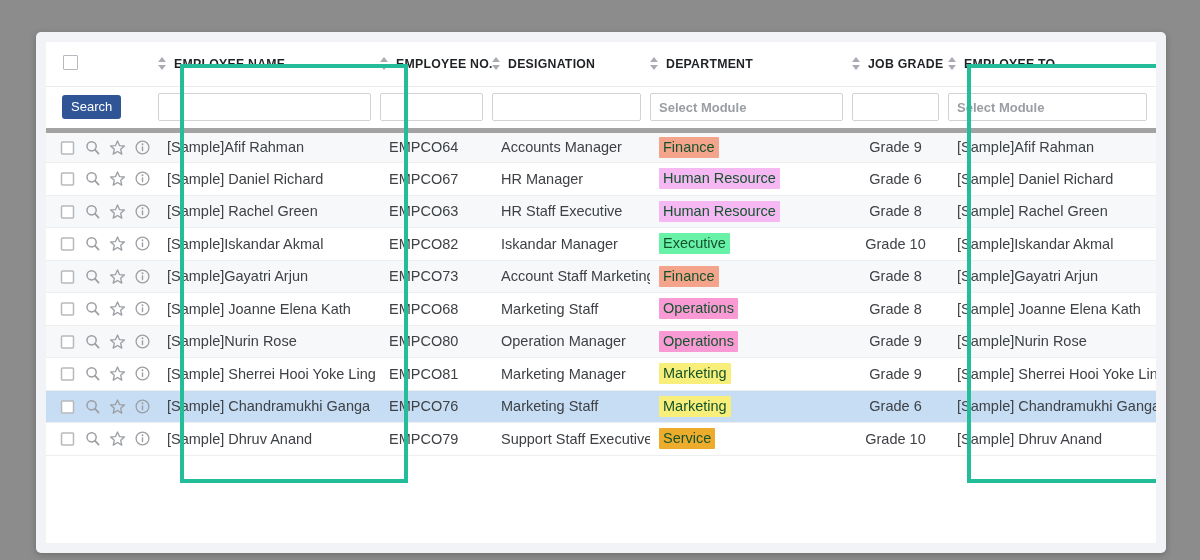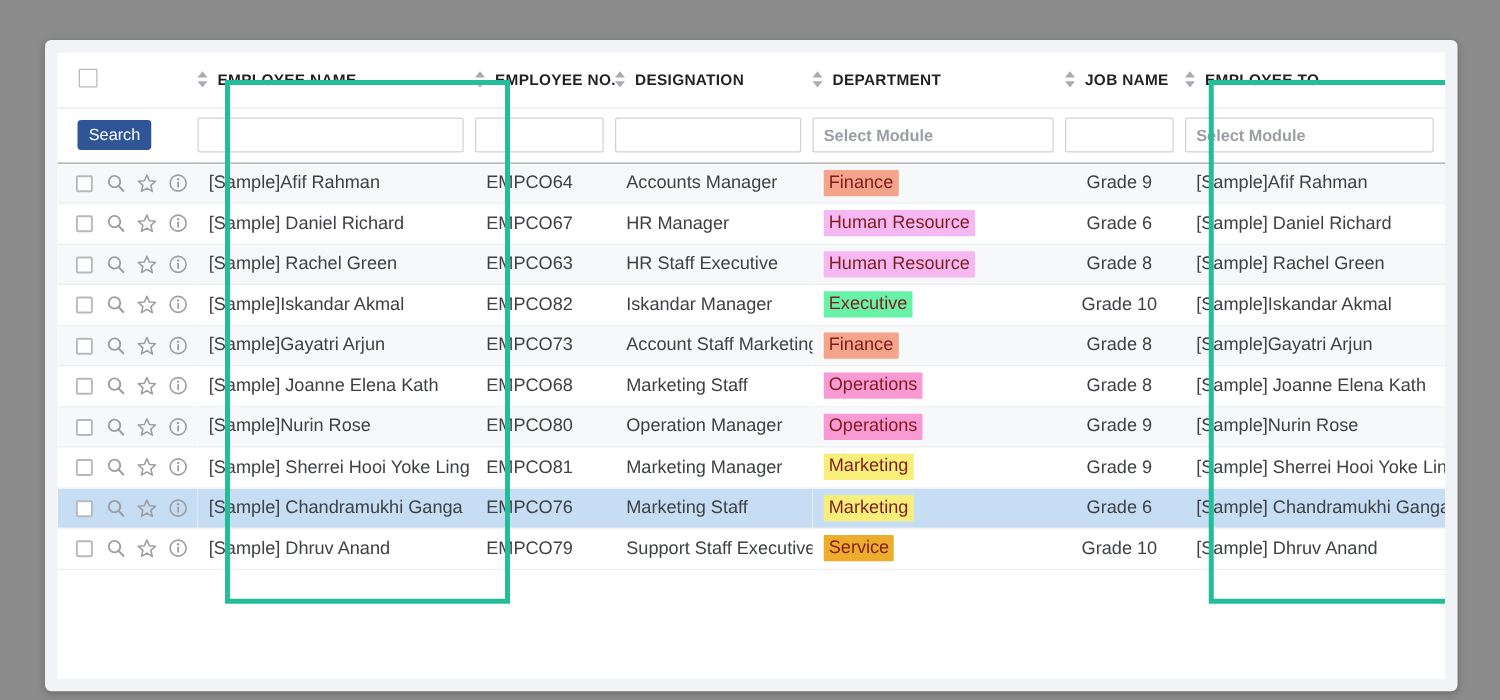--- a/index.html
+++ b/index.html
@@ -81,21 +81,21 @@
     border: 1.6px solid #b6b9bd;
     background: #fff; border-radius: 1px;
     flex: none;
   }
   .head-cb-wrap { padding-left: 17px; }
 
   
   tr.filter-row { height: 44px; }
   tr.filter-row td {
     background: #ffffff;
-    border-bottom: 1px solid #a3a3a3;
+    border-bottom: 5px solid #a3a3a3;
     padding: 0 9px 0 0;
     vertical-align: middle;
   }
   .finput {
     width: 100%; height: 28px;
     border: 1px solid #d0d3d6;
     background: #fff;
     border-radius: 2px;
     font-size: 13.5px;
     font-family: "Liberation Sans", sans-serif;
@@ -140,21 +140,21 @@
   .acts { display: flex; align-items: center; gap: 8px; padding-left: 13px; }
   .ico { width: 17px; height: 17px; display: inline-block; flex: none; }
   .ico svg { display: block; }
 
   
   .badge {
     display: inline-block;
     padding: 1px 4px 2px 4px;
     font-size: 14.5px;
     line-height: 1.25;
-    color: #7f1d1d;
+    color: #14532d;
     border-radius: 1px;
   }
 
   
   .hl-box {
     position: absolute;
     border: 4px solid #23bd9a;
     pointer-events: none;
     z-index: 5;
   }
@@ -205,21 +205,21 @@
           </th>
           <th>
             <div class="hd">
               <span class="sort-ico"></span>
               <span>DEPARTMENT</span>
             </div>
           </th>
           <th>
             <div class="hd">
               <span class="sort-ico"></span>
-              <span>JOB NAME</span>
+              <span>JOB GRADE</span>
             </div>
           </th>
           <th>
             <div class="hd">
               <span class="sort-ico"></span>
               <span>EMPLOYEE TO</span>
             </div>
           </th>
         </tr>
 

